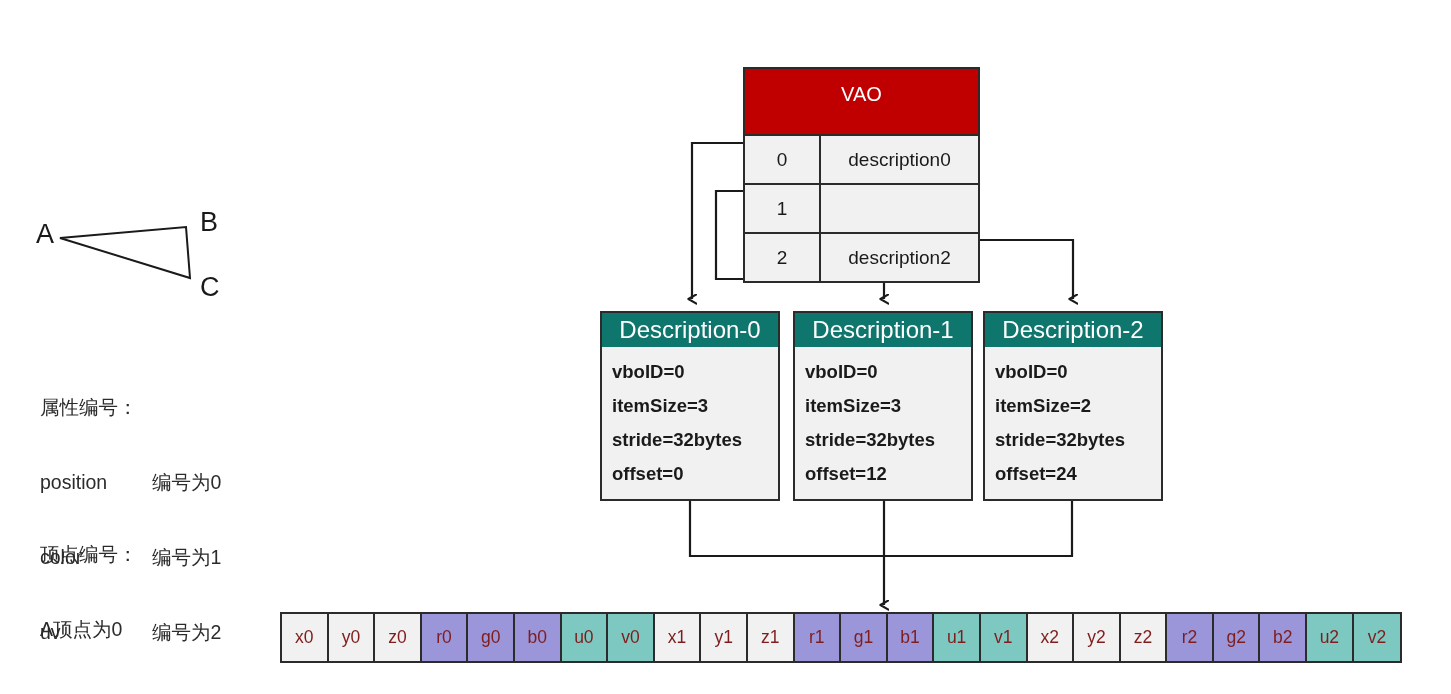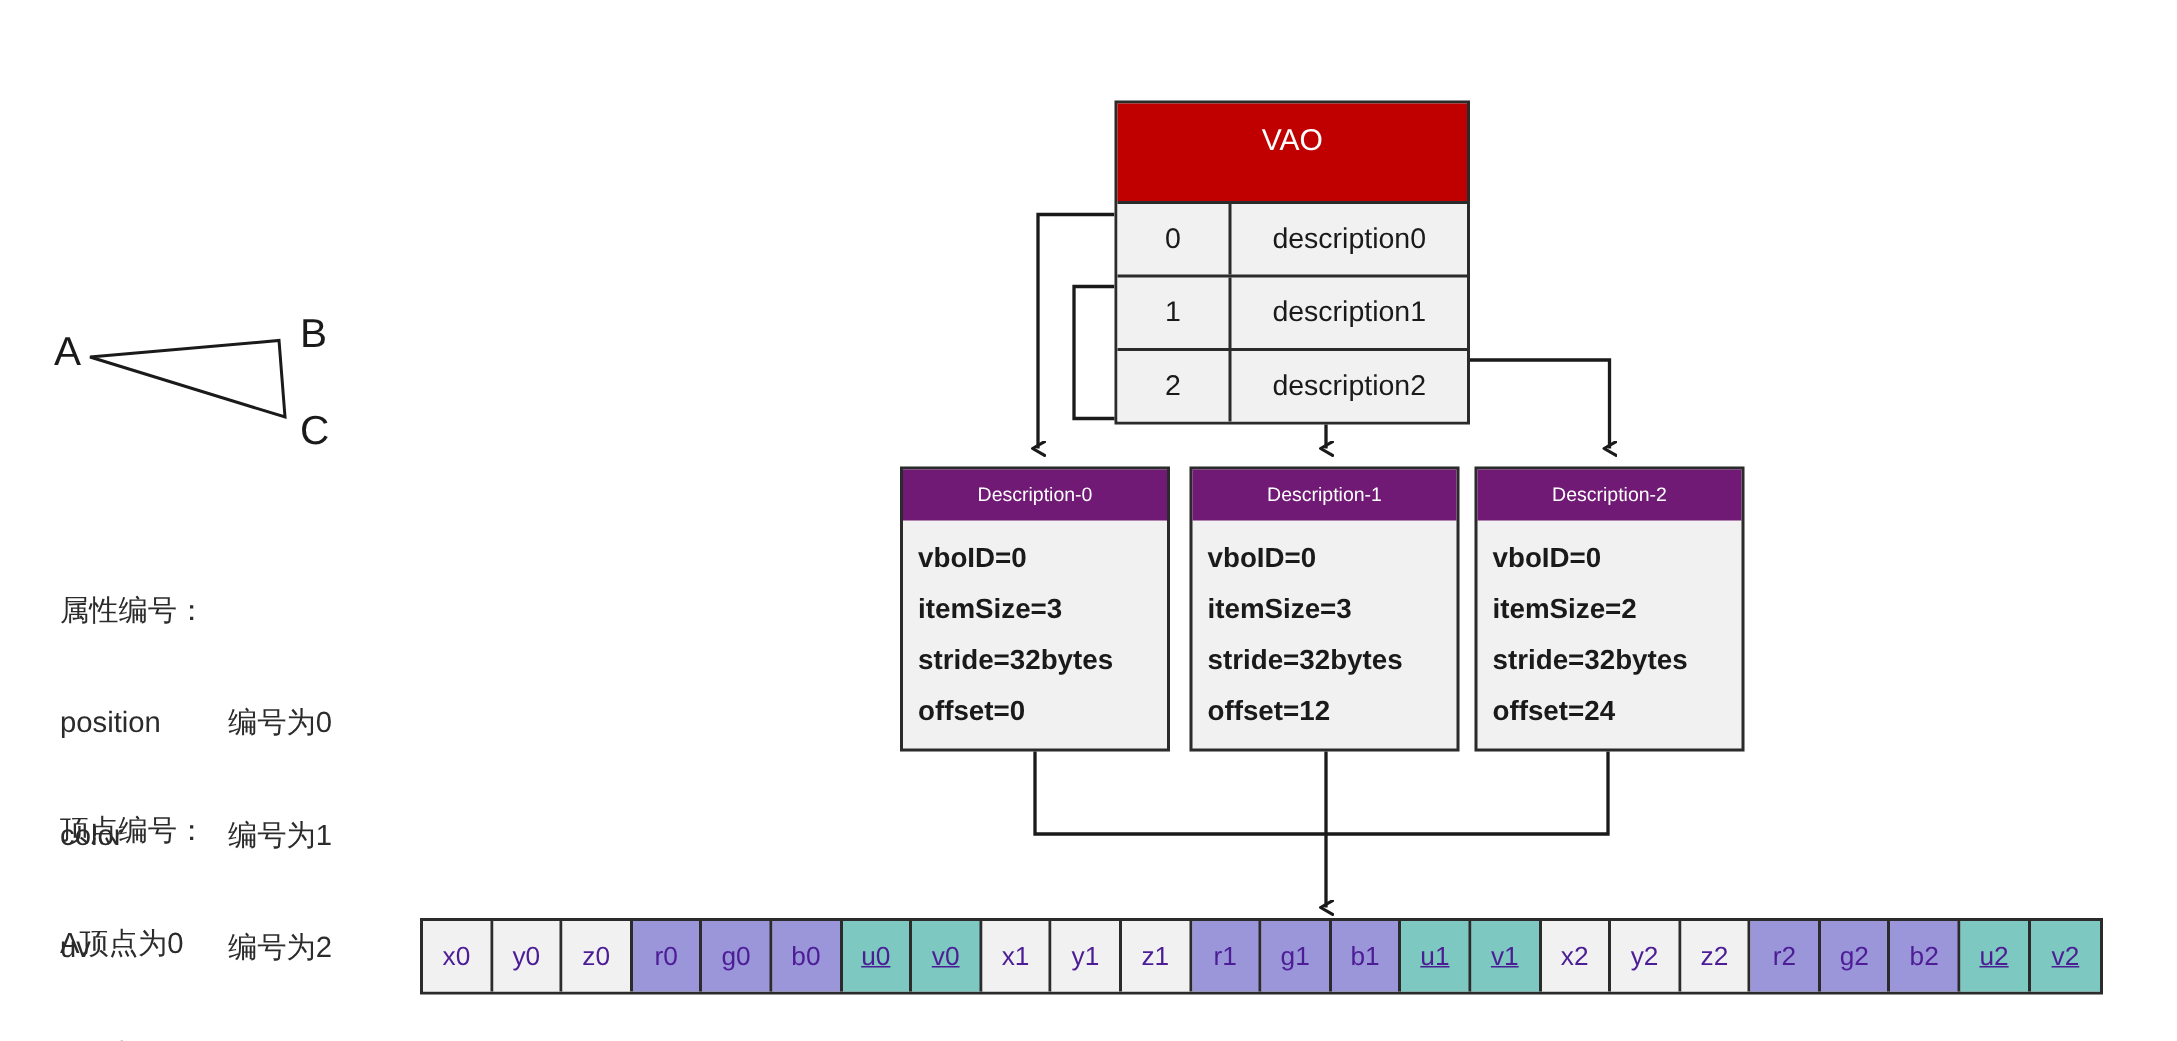--- a/index.html
+++ b/index.html
@@ -99,23 +99,23 @@
 
   
   .desc-card {
     position: absolute;
     width: 180px;
     border: 2px solid #2b2b2b;
     box-sizing: border-box;
     background: #f1f1f1;
   }
   .desc-card .title {
-    background: #701a75;
+    background: #0f766e;
     color: #ffffff;
-    font-size: 13px;
+    font-size: 24px;
     height: 34px;
     line-height: 34px;
     text-align: center;
     box-sizing: border-box;
   }
   .desc-card .body {
     padding: 8px 0 8px 10px;
     box-sizing: border-box;
   }
   .desc-card .line {
@@ -139,26 +139,26 @@
   }
   .buf-cell {
     width: 46.6px;
     height: 47px;
     border-right: 2px solid #2b2b2b;
     box-sizing: border-box;
     display: flex;
     align-items: center;
     justify-content: center;
     font-size: 17.5px;
-    color: #4c1d95;
+    color: #7f1d1d;
   }
   .buf-cell:last-child { border-right: none; }
   .buf-cell.pos { background: #f1f1f1; }
   .buf-cell.col { background: #9b95d9; }
-  .buf-cell.uv  { background: #7dc8c0; text-decoration: underline; }
+  .buf-cell.uv  { background: #7dc8c0; }
 </style>
 </head>
 <body>
 
 <div id="canvas">
 
   <svg id="wires" viewBox="0 0 1451 694" width="1451" height="694">
     <defs>
       <marker id="arrow" markerWidth="12" markerHeight="12" refX="5.2" refY="5" orient="auto" markerUnits="userSpaceOnUse">
         <path d="M 0.6,0.6 L 5.2,8.6 L 9.8,0.6" fill="none" stroke="#1a1a1a" stroke-width="2.1" stroke-linecap="round" stroke-linejoin="round"></path>
@@ -208,21 +208,20 @@
   </div>
 
   <div id="vao-table">
     <div id="vao-header">VAO</div>
     <div class="vao-row">
       <div class="idx">0</div>
       <div class="desc">description0</div>
     </div>
     <div class="vao-row">
       <div class="idx">1</div>
-      <div class="desc">description1</div>
     </div>
     <div class="vao-row">
       <div class="idx">2</div>
       <div class="desc">description2</div>
     </div>
   </div>
 
   <div class="desc-card" style="left:600px; top:311px;">
     <div class="title">Description-0</div>
     <div class="body">

